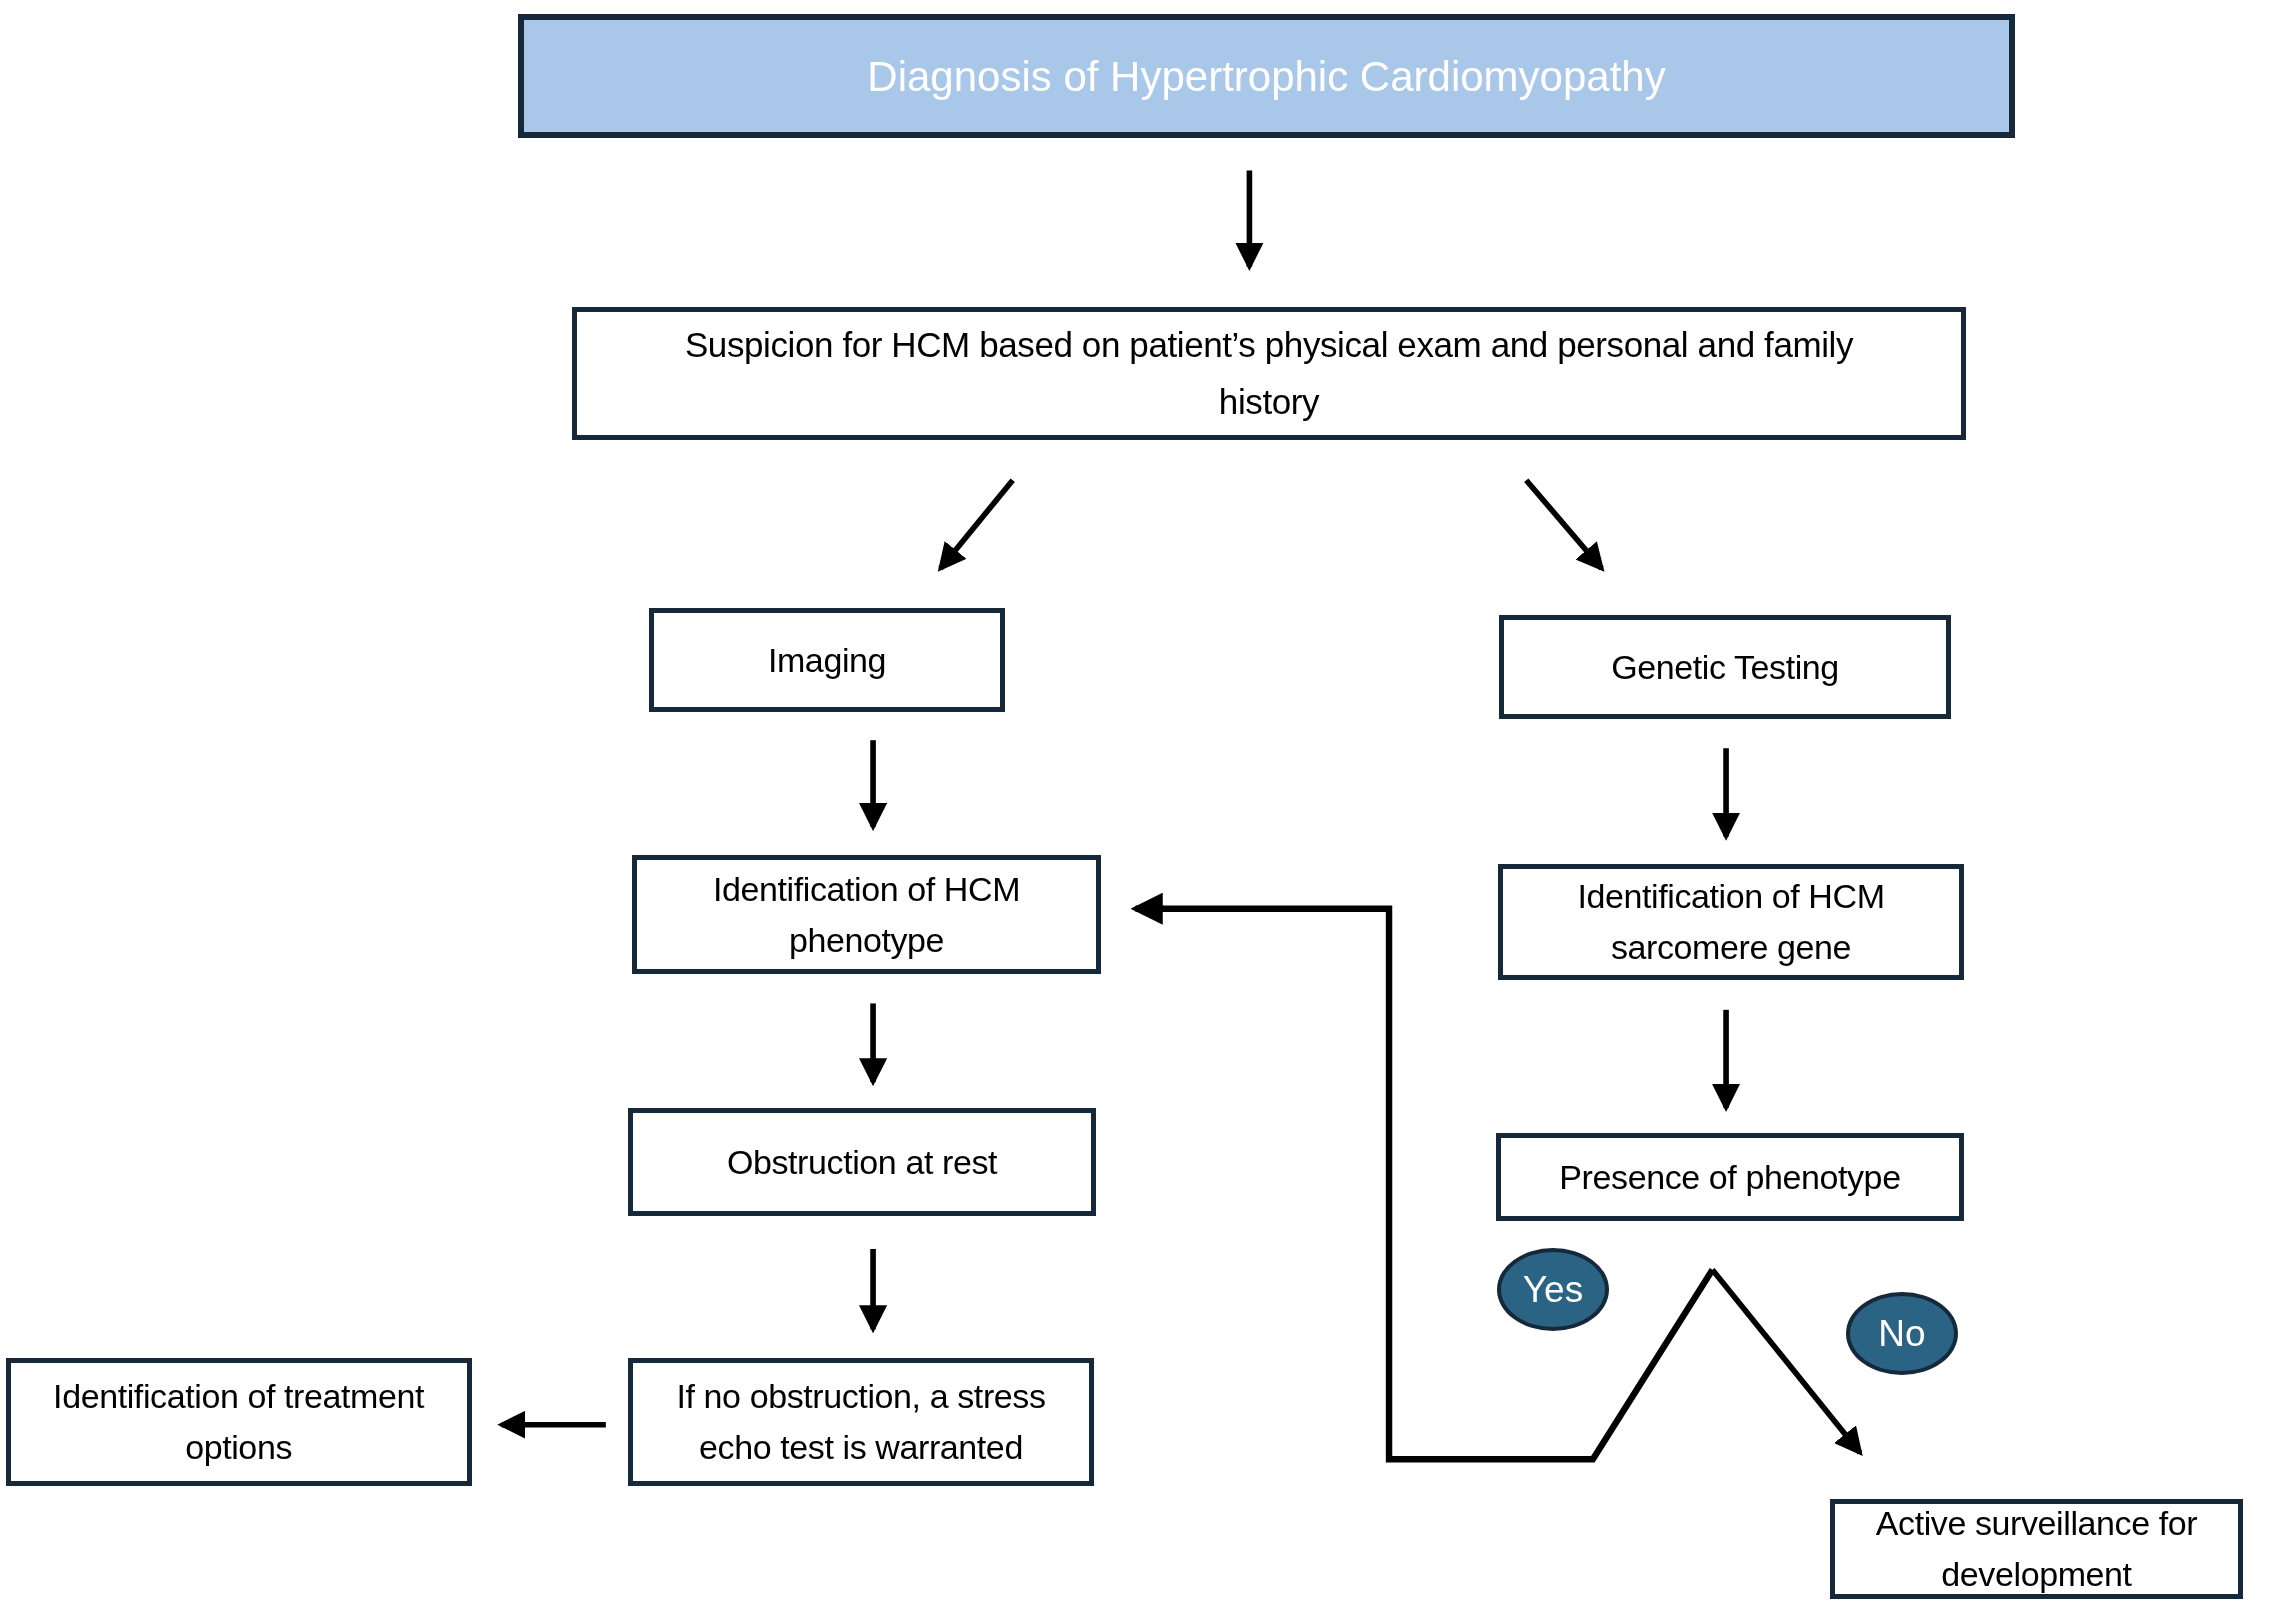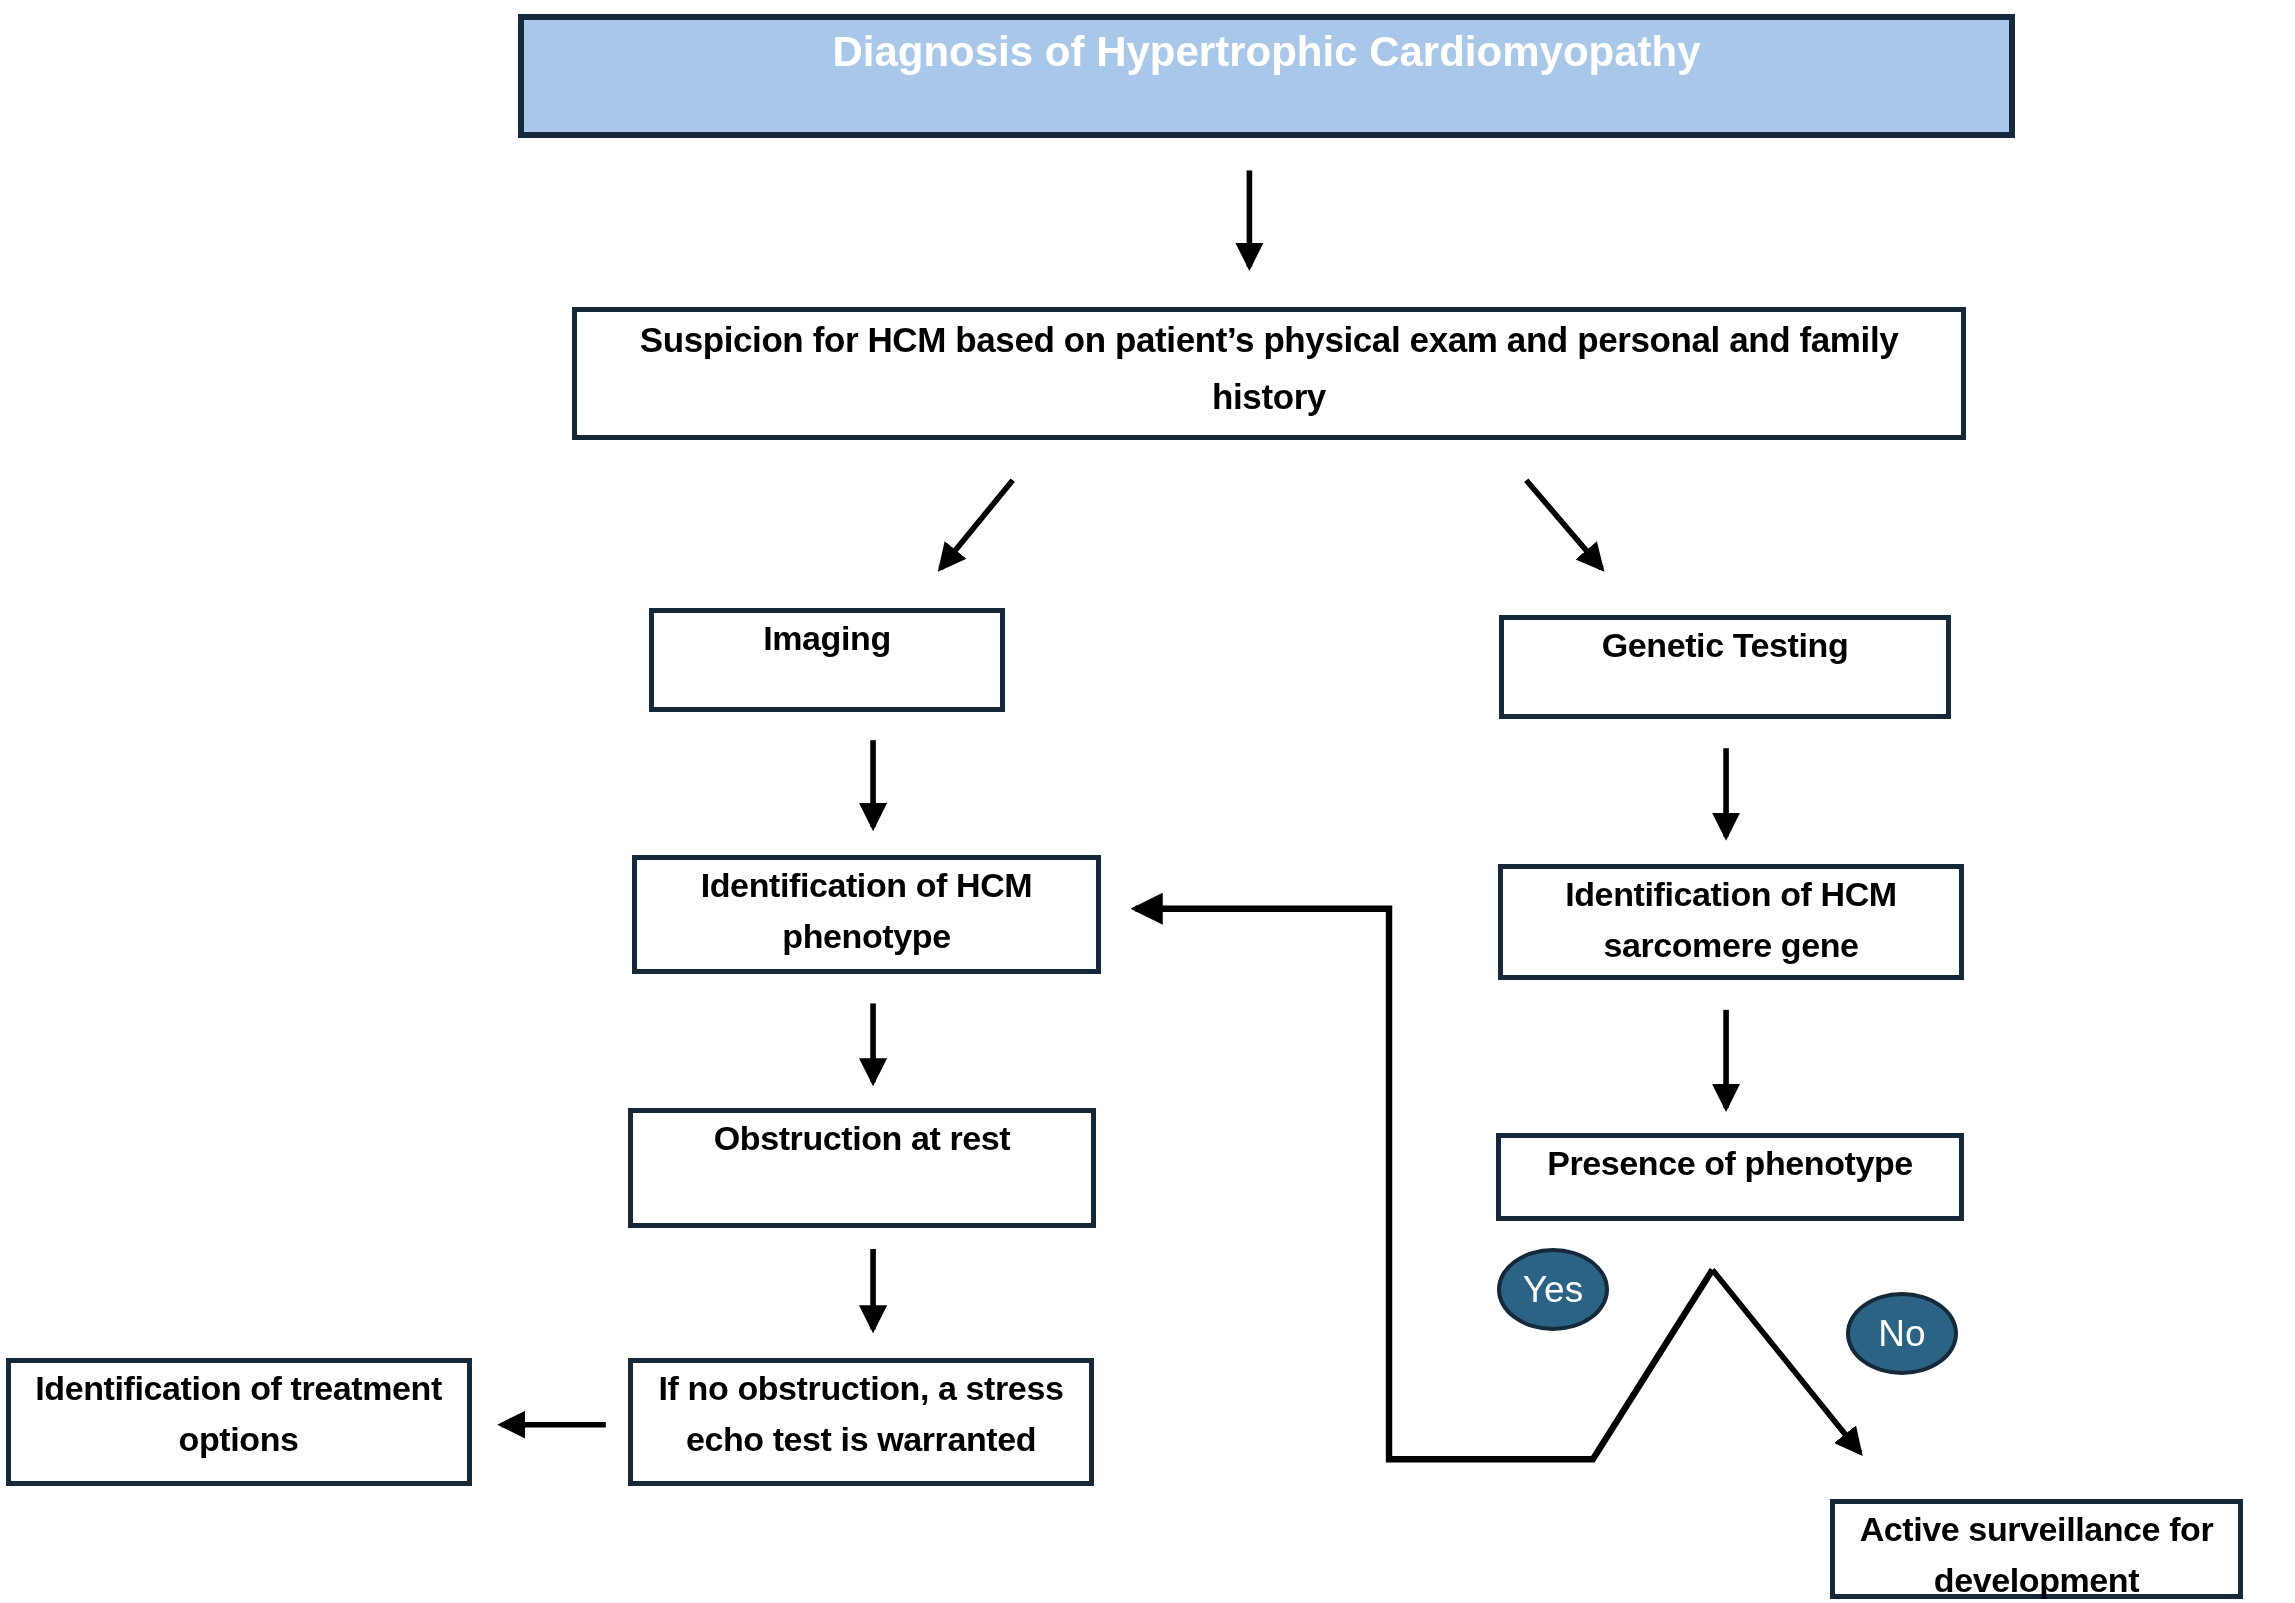--- a/index.html
+++ b/index.html
@@ -25,25 +25,25 @@
     position:absolute;
     left:0;top:0;
     width:2295px;height:1604px;
   }
   .node{
     position:absolute;
     box-sizing:border-box;
     background:var(--box-fill);
     border:5.6px solid var(--box-border);
     display:flex;
-    align-items:flex-start;
+    align-items:center;
     justify-content:center;
     text-align:center;
     color:var(--box-text);
-    font-weight:bold;
+    font-weight:normal;
     font-size:34px;
     letter-spacing:-0.4px;
     line-height:1.5;
   }
   .node .lbl{white-space:pre-line;}
   .node-title{
     background:var(--title-fill);
     border-width:6.4px;
     color:var(--title-text);
     font-size:42px;
@@ -64,21 +64,21 @@
     font-weight:400;
     letter-spacing:0;
   }
   
   .pos-title{left:518px;top:14.4px;width:1497px;height:124px;}
   .pos-suspicion{left:572px;top:307px;width:1394px;height:133px;}
   .pos-imaging{left:649px;top:608px;width:356px;height:104px;}
   .pos-genetic{left:1499px;top:615px;width:452px;height:104px;}
   .pos-phenotype{left:632px;top:855px;width:469px;height:119px;}
   .pos-sarcomere{left:1498px;top:864px;width:466px;height:116px;}
-  .pos-obstruction{left:628px;top:1108px;width:468px;height:120px;}
+  .pos-obstruction{left:628px;top:1108px;width:468px;height:108px;}
   .pos-presence{left:1496px;top:1133px;width:468px;height:88px;}
   .pos-treatment{left:5.6px;top:1358px;width:466px;height:128px;}
   .pos-stressecho{left:628px;top:1358px;width:466px;height:128px;}
   .pos-surveillance{left:1830px;top:1499px;width:413px;height:100px;}
   .pos-yes{left:1497px;top:1248px;width:112px;height:83px;}
   .pos-no{left:1846px;top:1292px;width:112px;height:83px;}
   .arrow-layer path{
     fill:none;
     stroke:var(--arrow);
     stroke-width:7;

